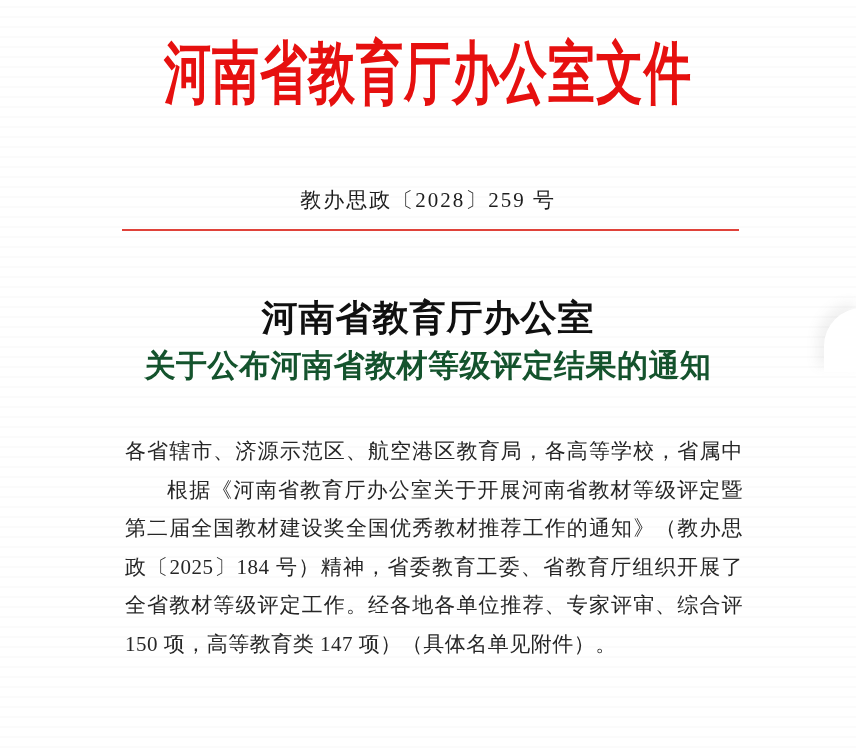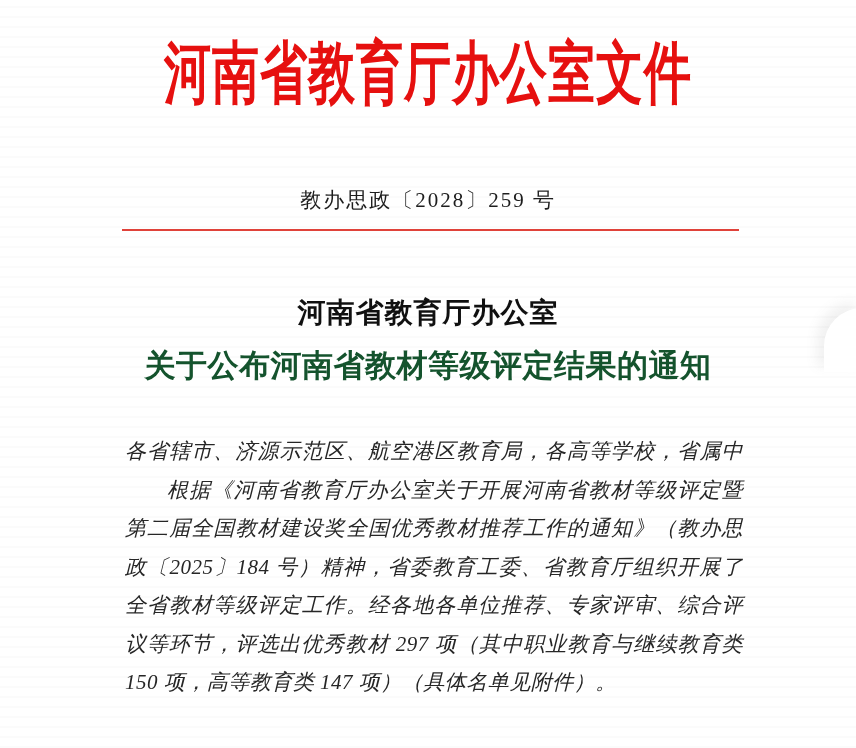--- a/index.html
+++ b/index.html
@@ -62,21 +62,21 @@
     height: 2px;
     background: #e0423a;
   }
   
   .notice-title-1 {
     position: absolute;
     top: 294px;
     left: 0;
     right: 0;
     text-align: center;
-    font-size: 28px;
+    font-size: 36px;
     font-weight: bold;
     color: #101010;
     letter-spacing: 1px;
     white-space: nowrap;
   }
   .notice-title-2 {
     position: absolute;
     top: 345px;
     left: 0;
     right: 0;
@@ -90,21 +90,20 @@
   
   .body-block {
     position: absolute;
     top: 432px;
     left: 125px;
     width: 618px;
     font-size: 21px;
     line-height: 38.5px;
     color: #262626;
     letter-spacing: 0.5px;
-    font-style: italic;
   }
   .body-line {
     width: 100%;
   }
   .body-line.fill {
     text-align: justify;
     text-align-last: justify;
     text-justify: inter-character;
   }
   .body-line.para-end {
@@ -142,19 +141,18 @@
   <div class="notice-title-1">河南省教育厅办公室</div>
 
   <div class="notice-title-2">关于公布河南省教材等级评定结果的通知</div>
 
   <div class="body-block">
     <div class="body-line fill">各省辖市、济源示范区、航空港区教育局，各高等学校，省属中</div>
     <div class="body-line fill indent para-start">根据《河南省教育厅办公室关于开展河南省教材等级评定暨</div>
     <div class="body-line fill">第二届全国教材建设奖全国优秀教材推荐工作的通知》（教办思</div>
     <div class="body-line fill">政〔2025〕184 号）精神，省委教育工委、省教育厅组织开展了</div>
     <div class="body-line fill">全省教材等级评定工作。经各地各单位推荐、专家评审、综合评</div>
-    <div class="body-line fill">议等环节，评选出优秀教材 297 项（其中职业教育与继续教育类</div>
     <div class="body-line para-end">150 项，高等教育类 147 项）（具体名单见附件）。</div>
   </div>
 
   <div class="corner-widget"></div>
 
 </div>
 
 </body></html>

